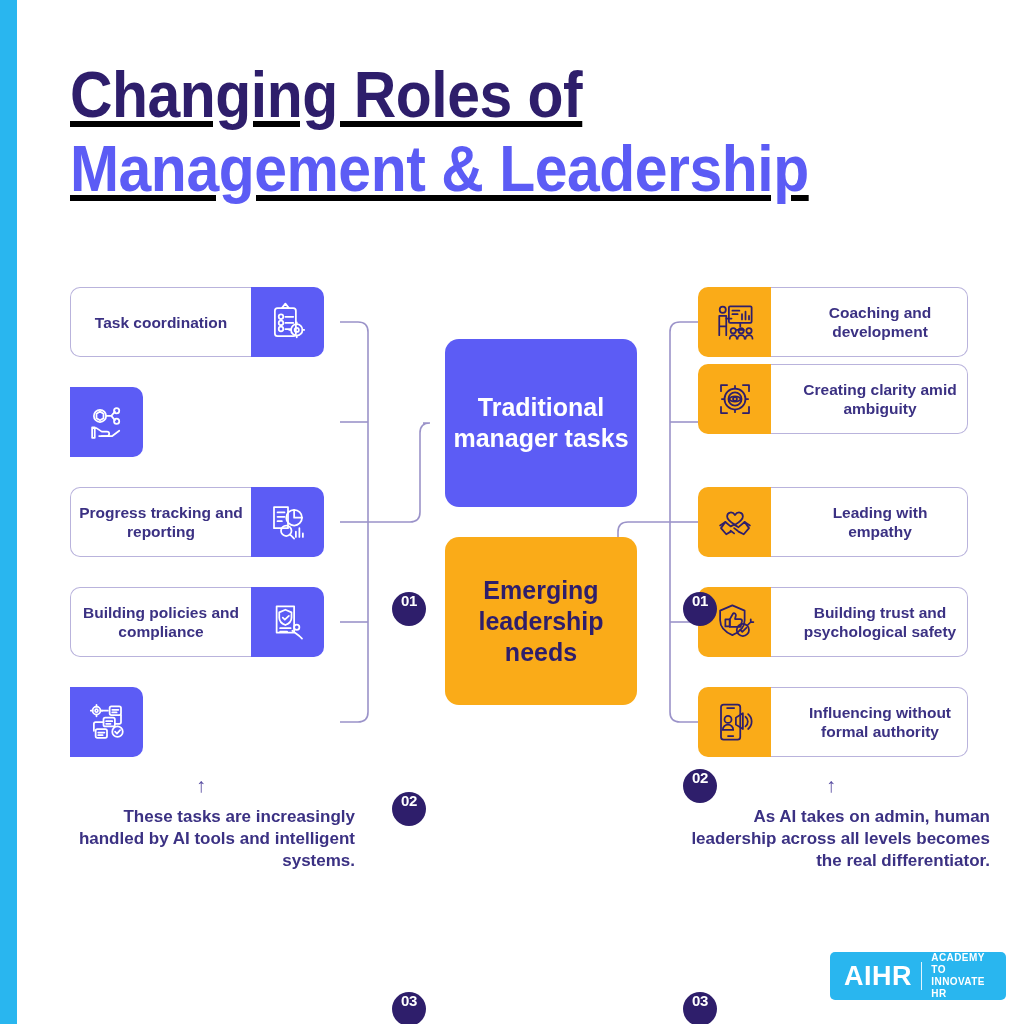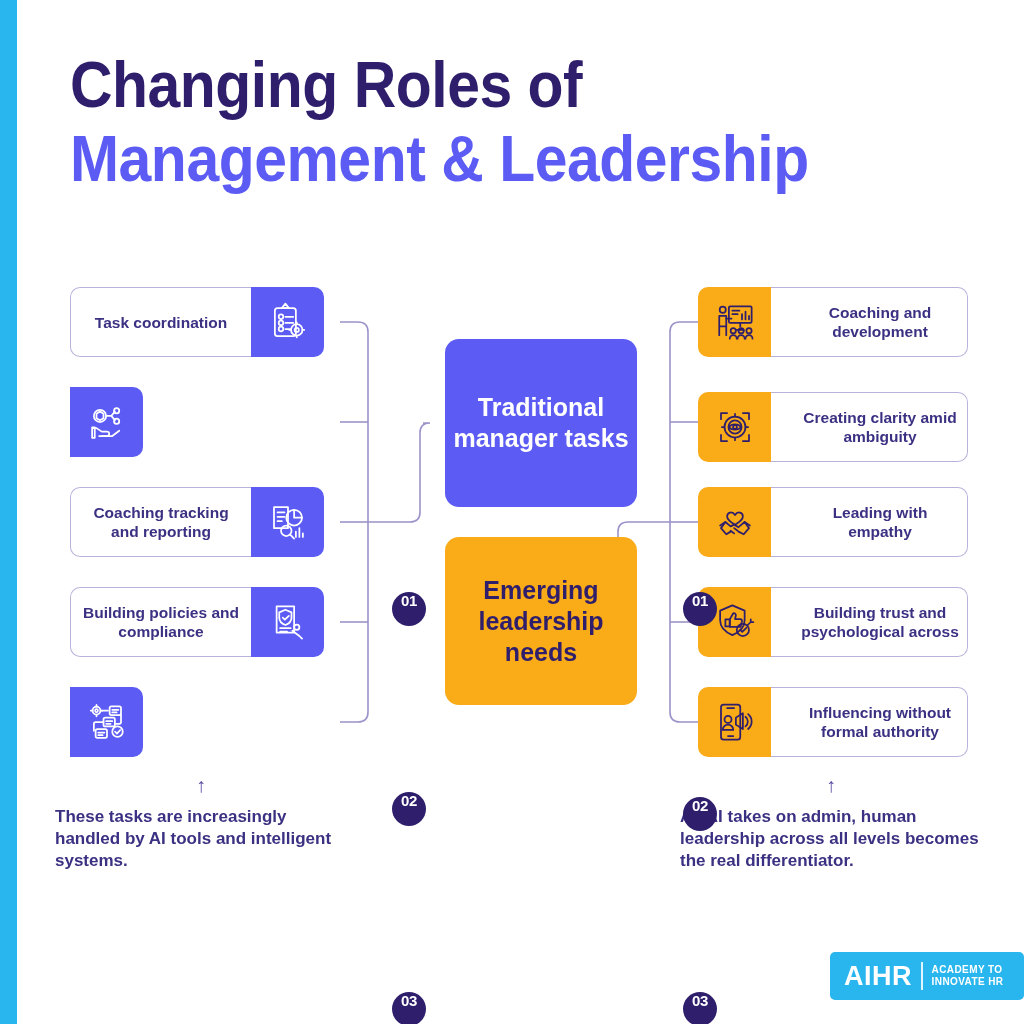--- a/index.html
+++ b/index.html
@@ -9,21 +9,21 @@
     background:#ffffff;
     font-family:"Liberation Sans","DejaVu Sans",sans-serif;
     overflow:hidden;
   }
   #canvas{position:relative;width:1024px;height:1024px;overflow:hidden;}
 
   
   .edge-stripe{position:absolute;left:0;top:0;width:17px;height:1024px;background:#29B6EF;}
 
   
-  .title-block{position:absolute;left:70px;top:48px;width:900px;}
+  .title-block{position:absolute;left:70px;top:58px;width:900px;text-decoration:underline;}
   .title-line{
     font-weight:bold;
     font-size:64px;
     line-height:74px;
     letter-spacing:-0.5px;
     transform:scaleX(.92);
     transform-origin:left center;
     white-space:nowrap;
   }
   .title-line.l1{color:#2E1E6B;}
@@ -110,42 +110,42 @@
   }
   .center-box.purple{top:339px;height:168px;background:#5C5CF5;color:#ffffff;}
   .center-box.orange{top:537px;height:168px;background:#FAAB18;color:#2E1E6B;}
 
   
   .connectors{position:absolute;left:0;top:0;width:1024px;height:1024px;z-index:2;pointer-events:none;}
 
   
   .note{
     position:absolute;
-    text-align:left;
+    text-align:right;
     color:#3B3183;
     font-weight:bold;
     font-size:17px;
     line-height:22px;
   }
   .note.left-note{left:55px;top:806px;width:300px;}
   .note.right-note{left:680px;top:806px;width:310px;}
   .note-arrow{
     position:absolute;
     font-size:20px;
     color:#5A4FA3;
     font-weight:normal;
     line-height:1;
   }
   .note-arrow.a-left{left:196px;top:775px;}
   .note-arrow.a-right{left:826px;top:775px;}
 
   
   .logo{
     position:absolute;left:830px;top:952px;
-    width:194px;height:48px;border-radius:5px;
+    width:176px;height:48px;border-radius:5px;
     background:#29B6EF;
     display:flex;align-items:center;
     box-sizing:border-box;
     padding:0 14px;
   }
   .logo-main{
     color:#ffffff;font-weight:bold;font-size:27px;letter-spacing:0.5px;
     line-height:1;
   }
   .logo-divider{
@@ -232,21 +232,21 @@
         <path d="M18 40 h12 l8 -6"></path>
       </svg>
     </div>
     <div class="badge" style="left:322px;top:405px">
       <span>02</span>
     </div>
   </div>
 
   <div class="card left" style="top:487px">
     <div class="text-pane">
-      <span class="card-label">Coaching tracking and reporting</span>
+      <span class="card-label">Progress tracking and reporting</span>
     </div>
     <div class="icon-pane">
       <svg width="42" height="42" viewBox="0 0 48 48" fill="none" stroke="#ffffff" stroke-width="2" stroke-linecap="round" stroke-linejoin="round">
         <path d="M8 7 h16 v24 h-16 z"></path>
         <path d="M12 13 h8 M12 18 h8 M12 23 h5"></path>
         <circle cx="31" cy="19" r="9"></circle>
         <path d="M31 19 v-9 M31 19 h9"></path>
         <circle cx="22" cy="34" r="6"></circle>
           <path d="M26.5 38.5 L31 43"></path>
         <path d="M33 41 v-6 M37 41 v-10 M41 41 v-4"></path>
@@ -315,21 +315,21 @@
       </svg>
     </div>
     <div class="text-pane">
       <span class="card-label">Coaching and development</span>
     </div>
     <div class="badge" style="left:-15px;top:305px">
       <span>01</span>
     </div>
   </div>
 
-  <div class="card right" style="top:392px">
+  <div class="card right" style="top:364px">
     <div class="icon-pane">
       <svg width="42" height="42" viewBox="0 0 48 48" fill="none" stroke="#2E1E6B" stroke-width="2" stroke-linecap="round" stroke-linejoin="round">
         <path d="M8 15 v-7 h7 M40 15 v-7 h-7 M8 33 v7 h7 M40 33 v7 h-7"></path>
         <circle cx="24" cy="24" r="12"></circle>
         <circle cx="24" cy="24" r="7.5"></circle>
         <path d="M17 24 c3 -4 11 -4 14 0 c-3 4 -11 4 -14 0 z"></path>
         <circle cx="24" cy="24" r="2.2"></circle>
         <path d="M24 9 v3 M24 36 v3 M9 24 h3 M36 24 h3"></path>
       </svg>
     </div>
@@ -365,21 +365,21 @@
       <svg width="42" height="42" viewBox="0 0 48 48" fill="none" stroke="#2E1E6B" stroke-width="2" stroke-linecap="round" stroke-linejoin="round">
         <path d="M21 5 l14 6 v11 c0 9 -7 14 -14 17 c-7 -3 -14 -8 -14 -17 v-11 z"></path>
         <path d="M18 28 v-7 l4 -7 a2.4 2.4 0 0 1 3 2.6 l-1 4 h6 a2 2 0 0 1 2 2.4 l-1.6 6.6 h-12.4 z"></path>
         <path d="M13 21 h5 v8 h-5 z"></path>
         <circle cx="33" cy="33" r="7"></circle>
         <path d="M30 33 l2.3 2.3 L37 30.6"></path>
         <path d="M38 28 l4 -4 M42 24 l0 -3 M42 24 l3 0"></path>
       </svg>
     </div>
     <div class="text-pane">
-      <span class="card-label">Building trust and psychological across</span>
+      <span class="card-label">Building trust and psychological safety</span>
     </div>
 
   </div>
 
   <div class="card right" style="top:687px">
     <div class="icon-pane">
       <svg width="42" height="42" viewBox="0 0 48 48" fill="none" stroke="#2E1E6B" stroke-width="2" stroke-linecap="round" stroke-linejoin="round">
         <rect x="8" y="4" width="22" height="40" rx="3"></rect>
         <path d="M15 8 h8 M16 40 h6"></path>
         <circle cx="16" cy="21" r="4"></circle>

